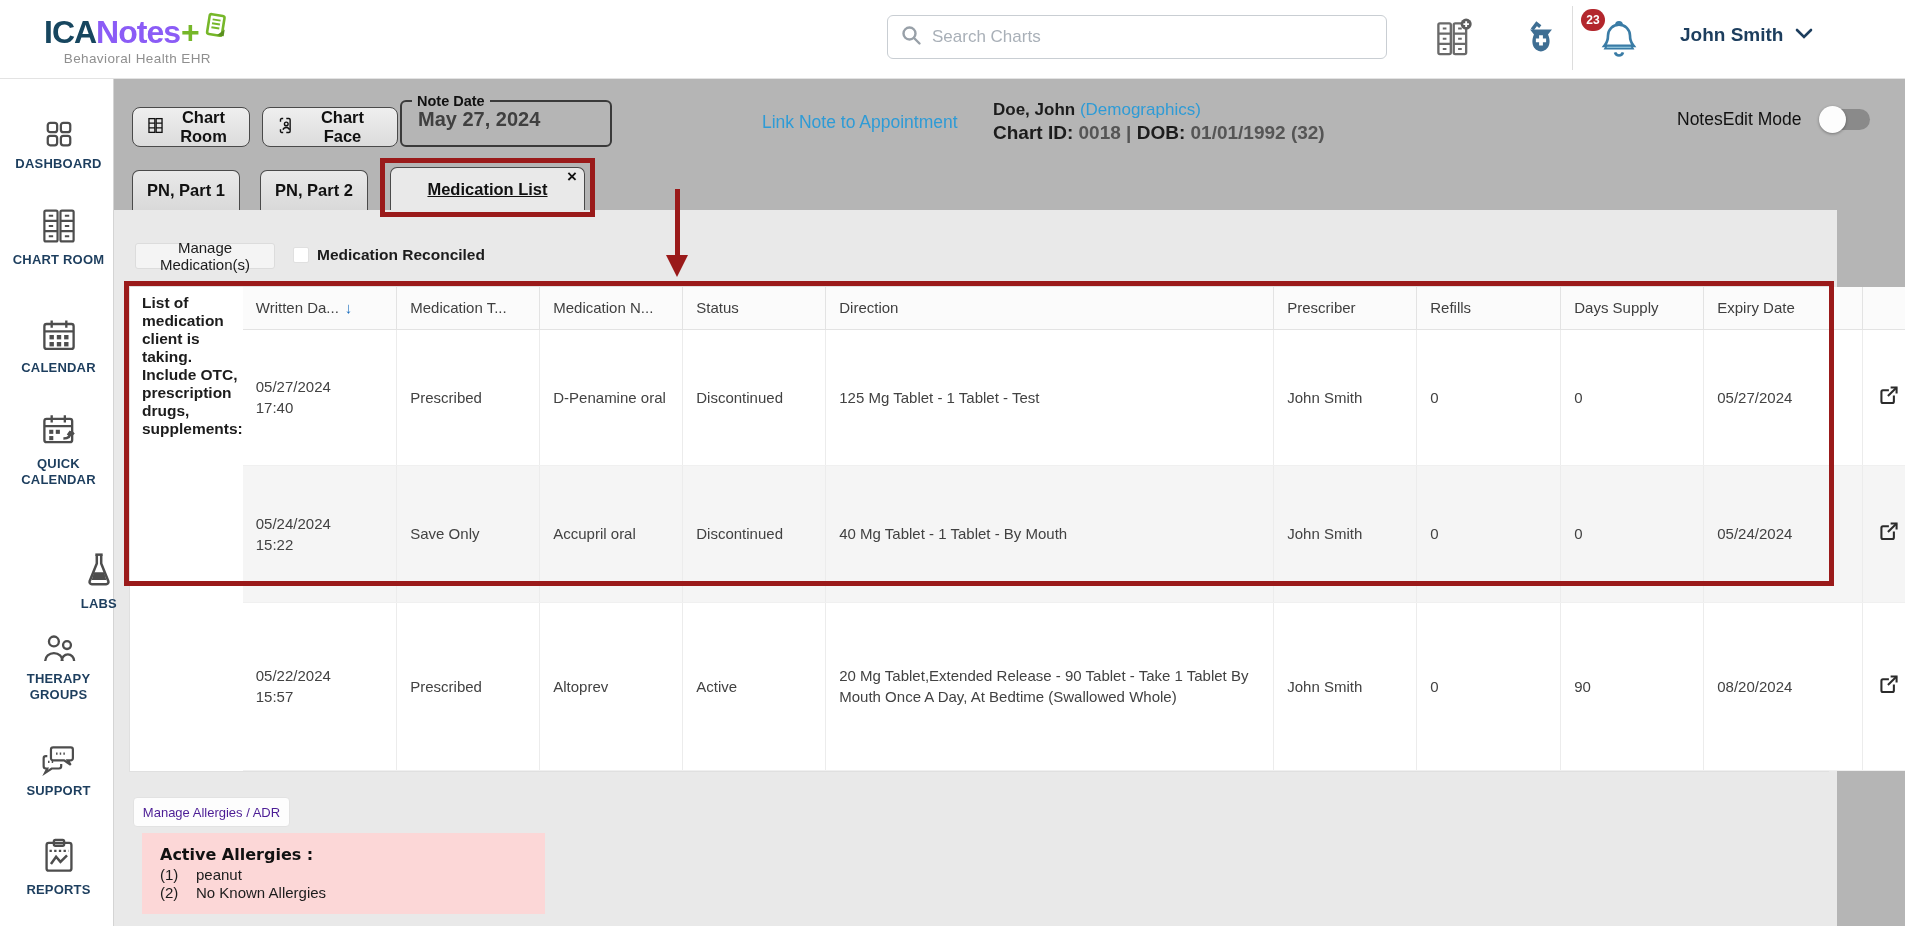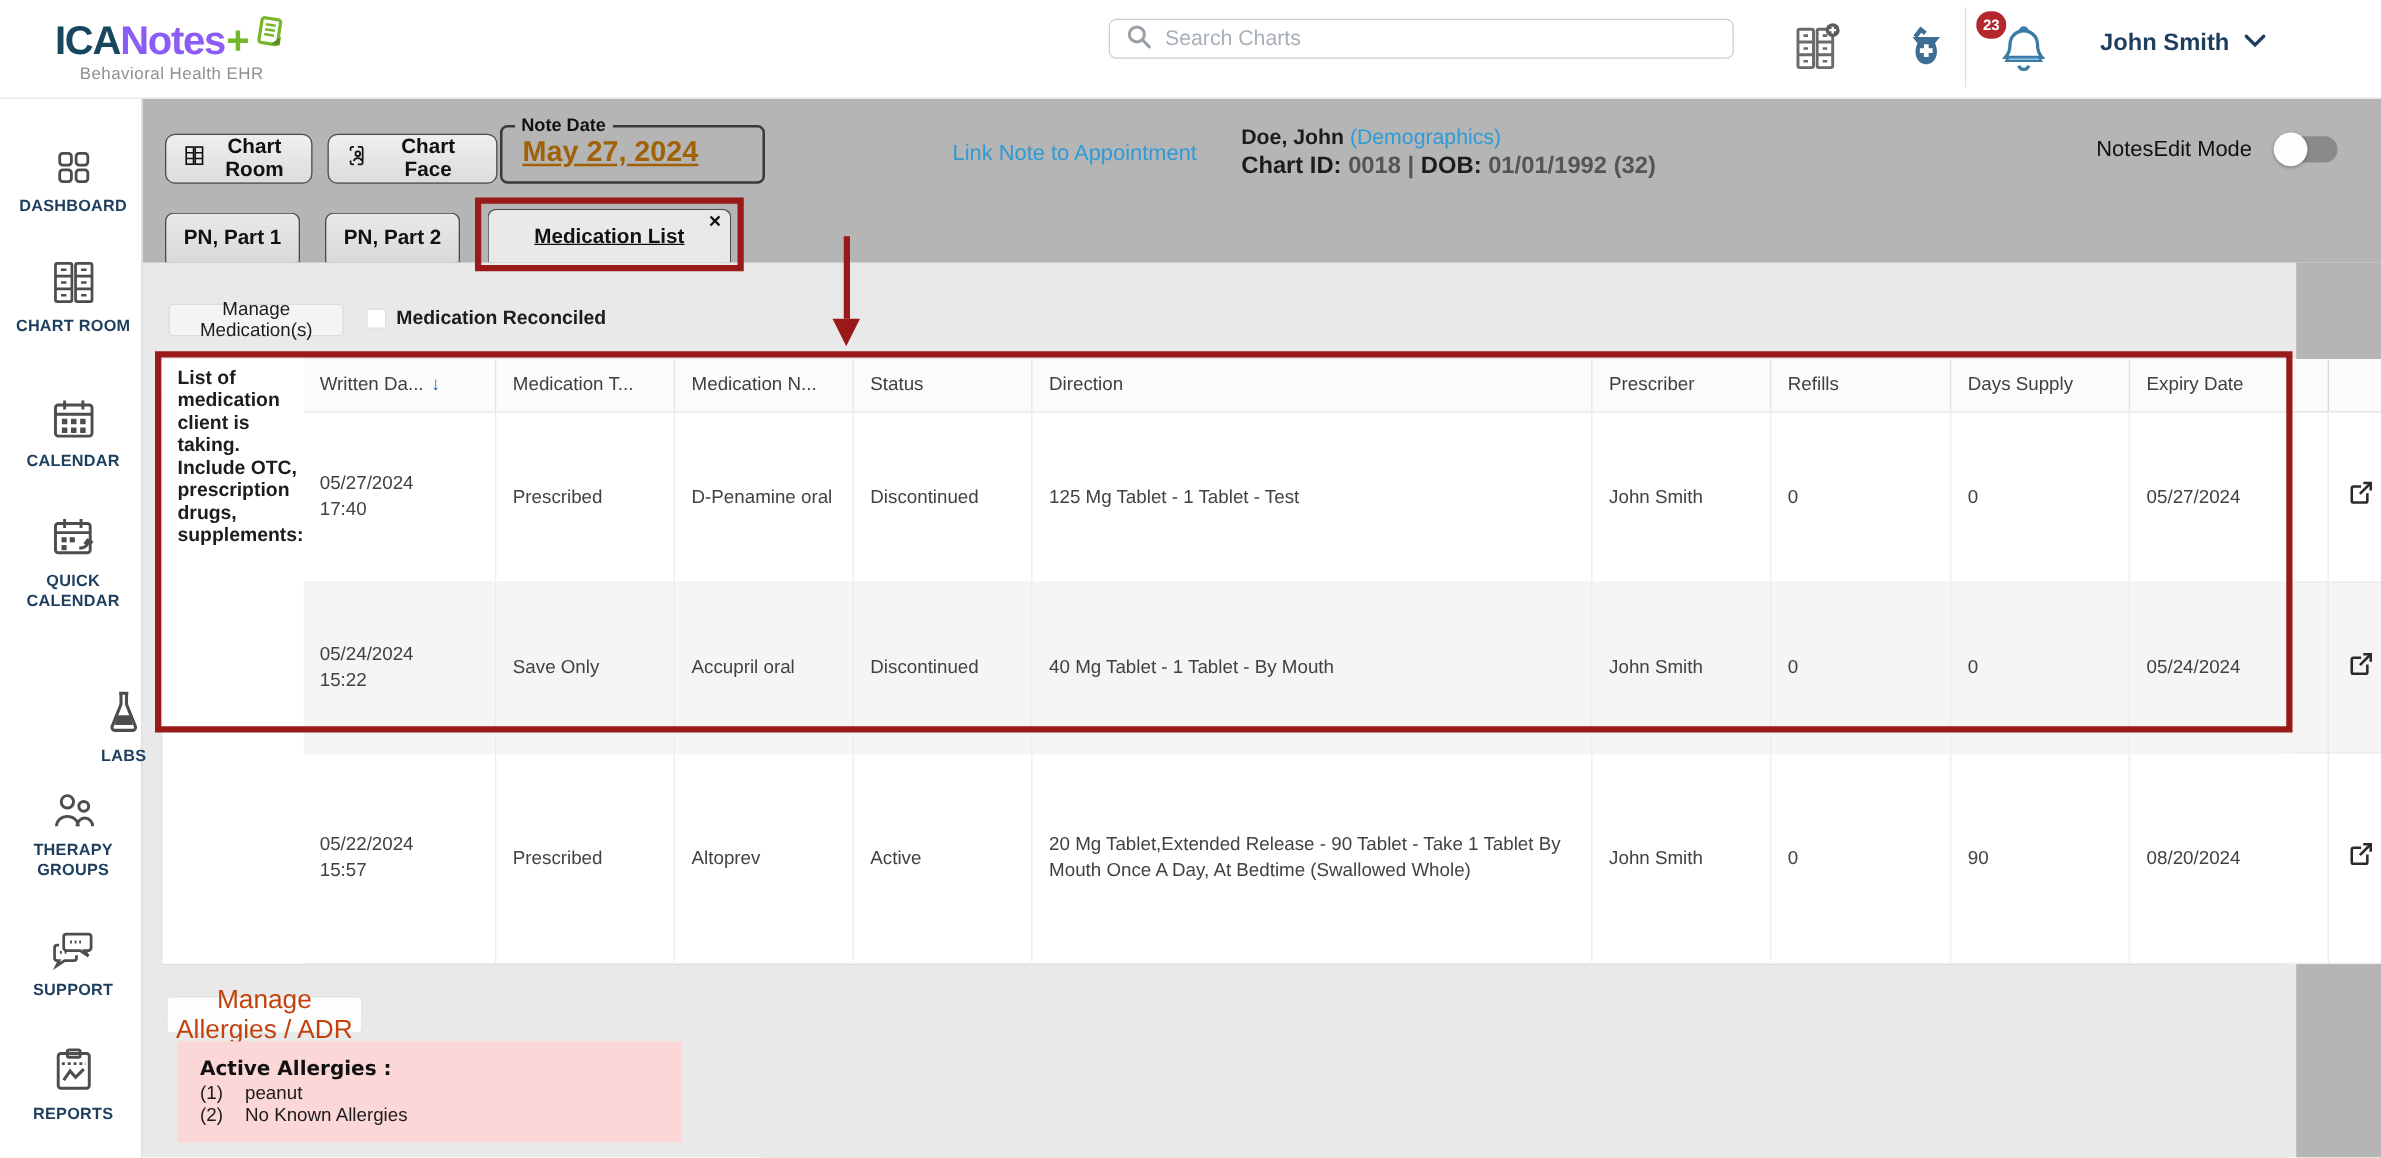--- a/index.html
+++ b/index.html
@@ -10,21 +10,21 @@
   
   .header { position:absolute; left:0; top:0; width:1905px; height:79px; background:#fff;
     border-bottom:1px solid #e3e3e3; z-index:30; }
   .logo { position:absolute; left:44px; top:14px; cursor:pointer; }
   .logo-line { font-size:32px; font-weight:bold; letter-spacing:-1px; display:flex; align-items:center; }
   .logo-ica { color:#17465f; }
   .logo-notes { color:#8b5cf6; }
   .logo-plus { color:#76b729; margin-left:1px; }
   .logo-doc { margin-left:2px; margin-top:-4px; }
   .logo-sub { font-size:13.5px; color:#8f8f8f; letter-spacing:0.4px; margin-top:0px; text-align:center; }
-  .search-box { position:absolute; left:887px; top:15px; width:500px; height:32px;
+  .search-box { position:absolute; left:887px; top:15px; width:500px; height:44px;
     border:1.5px solid #c9ced3; border-radius:6px; background:#fff; display:flex; align-items:center; padding:0 12px; }
   .search-box input { border:none; outline:none; flex:1; font-size:17px; color:#333;
     font-family:"Liberation Sans", sans-serif; margin-left:10px; background:transparent; }
   .search-box input::placeholder { color:#a9b0b8; }
   .hdr-icon { position:absolute; top:17px; cursor:pointer; }
   .hdr-divider { position:absolute; left:1572px; top:6px; width:1px; height:64px; background:#ddd; }
   .bell-badge { position:absolute; left:1581px; top:9px; min-width:24px; height:22px; border-radius:11px;
     background:#b3272d; color:#fff; font-size:12px; font-weight:bold; display:flex; align-items:center;
     justify-content:center; padding:0 4px; z-index:2; }
   .user-menu { position:absolute; left:1680px; top:24px; display:flex; align-items:center; gap:12px; cursor:pointer; }
@@ -42,21 +42,21 @@
   .band { position:absolute; left:0; top:0; width:1791px; height:131px; background:#b5b5b5; }
   .right-strip { position:absolute; left:1723px; top:131px; width:68px; height:716px; background:#b5b5b5; }
 
   
   .tb-btn { position:absolute; top:28px; height:40px; background:linear-gradient(#efefef,#dcdcdc);
     border:1.5px solid #4a4a4a; border-radius:8px; display:flex; align-items:center; gap:8px;
     padding:0 14px; font-size:16.5px; font-weight:bold; color:#111; cursor:pointer; }
   .note-date { position:absolute; left:286px; top:14px; width:212px; height:54px;
     border:2px solid #3a3a3a; border-radius:6px; }
   .note-date legend { font-size:14.5px; font-weight:bold; color:#111; margin-left:10px; padding:0 5px; }
-  .note-date .nd-val { font-size:23px; font-weight:bold; color:#a16207; margin:-1px 0 0 16px; display:block;text-decoration:underline; }
+  .note-date .nd-val { font-size:20px; font-weight:bold; color:#404040; margin:-1px 0 0 16px; display:block; }
   .link-note { position:absolute; left:648px; top:33px; font-size:17.5px; color:#2e9bd6; cursor:pointer; }
   .patient { position:absolute; left:879px; top:19px; line-height:23px; }
   .patient .l1 { font-size:17px; }
   .patient .l1 b { color:#1c1c1c; }
   .patient .demo { color:#2e9bd6; cursor:pointer; }
   .patient .l2 { font-size:19px; color:#555;font-weight:bold; }
   .patient .l2 b { color:#1c1c1c; }
   .notesedit { position:absolute; left:1563px; top:30px; display:flex; align-items:center; gap:20px; }
   .notesedit .ne-lbl { font-size:17.5px; color:#111; }
   .toggle { position:relative; width:48px; height:21px; background:#8a8a8a; border-radius:11px; cursor:pointer; }
@@ -110,21 +110,21 @@
     font-size:15.5px; color:#333; cursor:pointer; }
   .pg-size { margin-left:24px; width:74px; height:28px; border:1px solid #b9b9b9; border-radius:4px;
     background:linear-gradient(#fdfdfd,#efefef); display:flex; align-items:center; padding:0 9px;
     justify-content:space-between; cursor:pointer; }
   .pg-size .caret { width:0; height:0; border-left:5px solid transparent; border-right:5px solid transparent;
     border-top:6px solid #555; }
   .pg-ipp { margin-left:12px; }
   .pg-range { margin-left:auto; }
 
   .ma-btn { position:absolute; left:19px; top:718px; width:157px; height:30px; background:#fdfdfd;
-    border:1px solid #e2e2e2; border-radius:4px; font-size:21px; color:#c2410c; display:flex; align-items:center;
+    border:1px solid #e2e2e2; border-radius:4px; font-size:13px; color:#4c1d95; display:flex; align-items:center;
     justify-content:center; cursor:pointer; }
   .allergy-box { position:absolute; left:28px; top:754px; width:403px; height:81px; background:#fcd7d7; padding:12px 0 0 18px; }
   .allergy-title { font-size:16px; font-weight:bold; color:#111; font-family:"DejaVu Sans", sans-serif; letter-spacing:0; }
   .allergy-item { font-size:15px; color:#1c1c1c; line-height:17.5px; }
   .allergy-item .idx { display:inline-block; width:36px; }
   .allergy-list { margin-top:2px; }
 </style>
 </head>
 <body>
 

